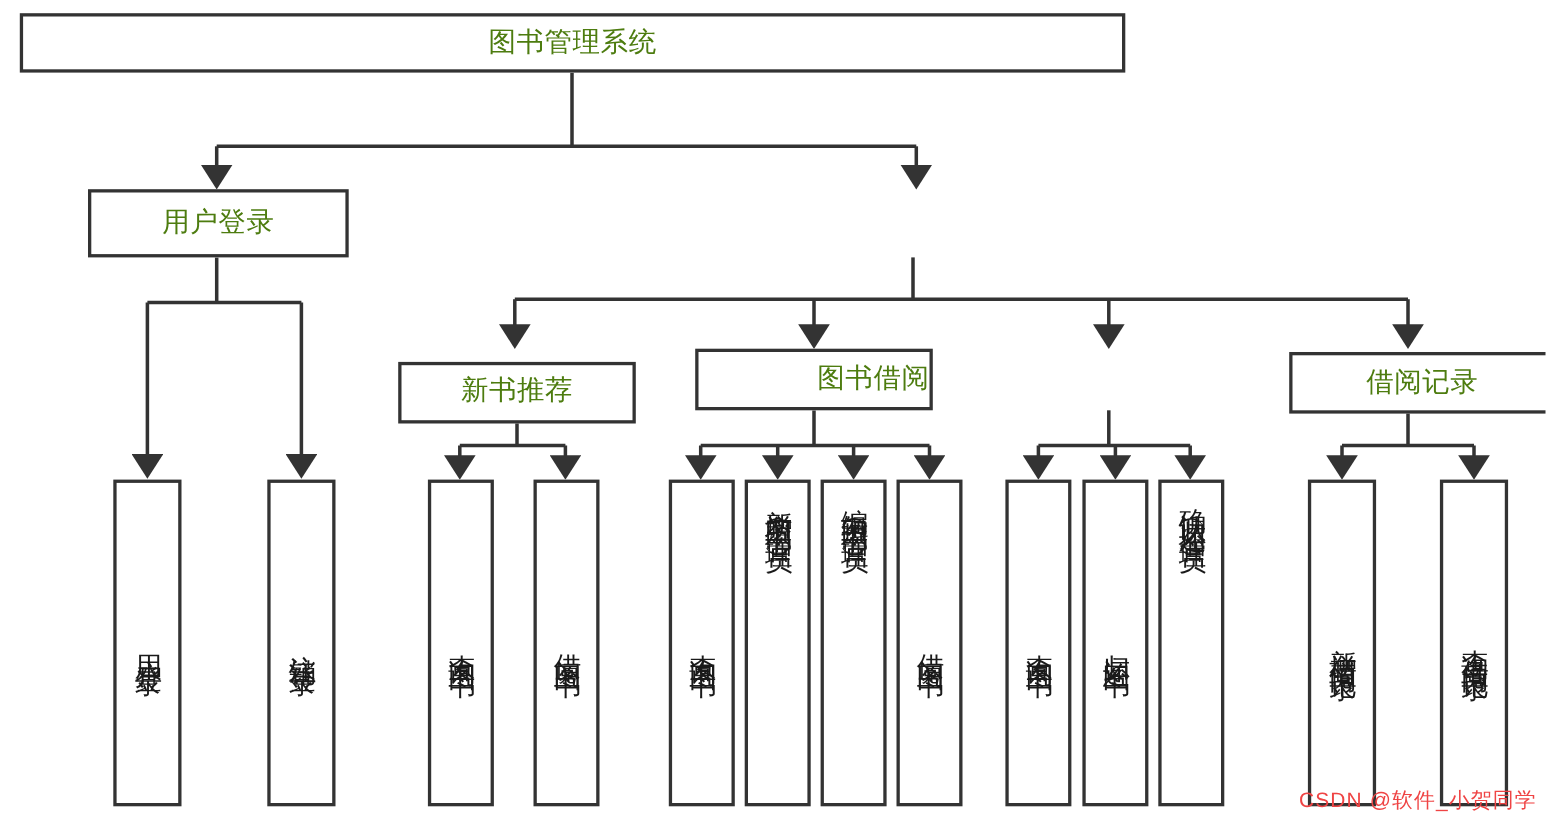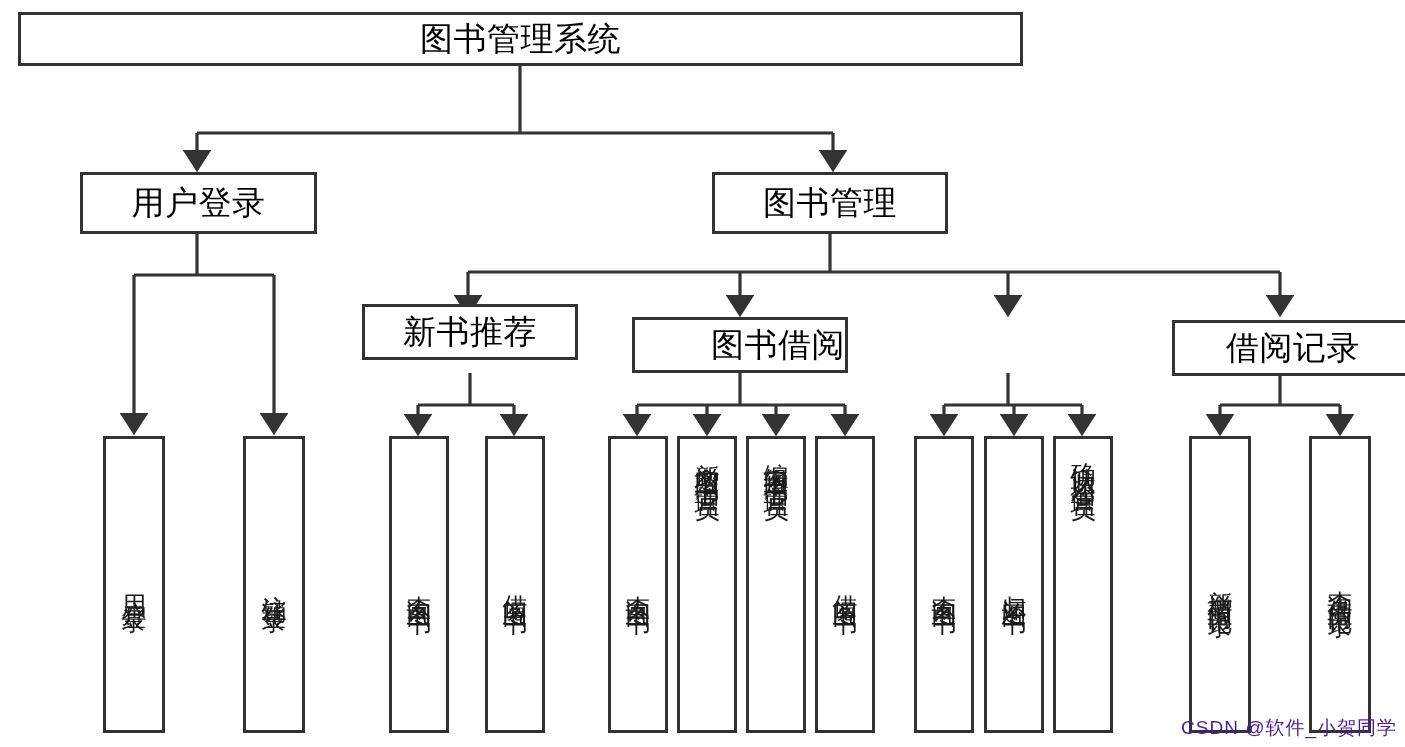--- a/index.html
+++ b/index.html
@@ -23,22 +23,22 @@
   .node-box {
     position: absolute;
     box-sizing: border-box;
     border: 3px solid #333333;
     background: #ffffff;
     display: flex;
     align-items: center;
     justify-content: center;
   }
   .node-label-h {
-    font-size: 33px;
-    color: #000000;
+    font-size: 25px;
+    color: #4d7c0f;
     line-height: 1.1;
     white-space: nowrap;
     letter-spacing: 0.5px;
   }
   .node-box.vertical {
     align-items: flex-start;
     justify-content: center;
     padding-top: 4px;
   }
   .node-label-v {
@@ -59,21 +59,21 @@
     left: 0; top: 0;
     width: 1405px;
     height: 747px;
     pointer-events: none;
   }
   .watermark {
     position: absolute;
     right: 8px;
     bottom: 6px;
     font-size: 19px;
-    color: #4c1d95;
+    color: #ef4444;
     white-space: nowrap;
     letter-spacing: 1px;
   }
 </style>
 </head>
 <body>
 
 <div id="diagram-root">
 
   <svg class="connector-svg" viewBox="0 0 1405 747">
@@ -126,25 +126,22 @@
     </g>
   </svg>
 
   <div class="node-box" style="left:18px; top:12px; width:1005px; height:54px;">
     <span class="node-label-h">图书管理系统</span>
   </div>
 
   <div class="node-box" style="left:80px; top:172px; width:237px; height:62px;">
     <span class="node-label-h">用户登录</span>
   </div>
-  <div class="node-box" style="left:712px; top:172px; width:236px; height:62px;">
-    <span class="node-label-h">图书管理</span>
-  </div>
 
-  <div class="node-box" style="left:362px; top:304px; width:216px; height:56px;">
+  <div class="node-box" style="left:362px; top:329px; width:216px; height:56px;font-family:Liberation Mono, monospace;">
     <span class="node-label-h">新书推荐</span>
   </div>
   <div class="node-box" style="left:632px; top:317px; width:216px; height:56px;justify-content:flex-end;">
     <span class="node-label-h">图书借阅</span>
   </div>
   <div class="node-box" style="left:1172px; top:320px; width:242px; height:56px;">
     <span class="node-label-h">借阅记录</span>
   </div>
 
   <div class="node-box vertical centered" style="left:103px; top:436px; width:62px; height:297px;">

